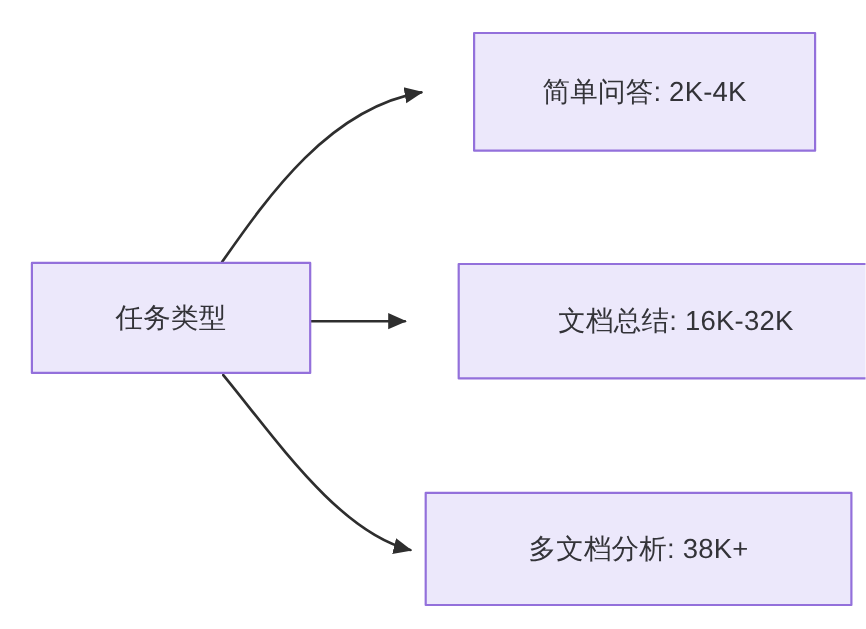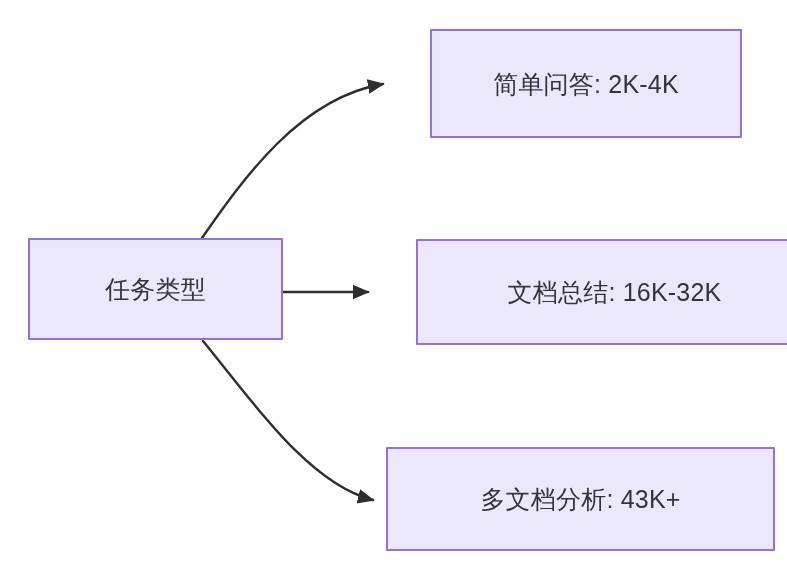--- a/index.html
+++ b/index.html
@@ -78,16 +78,16 @@
 
   <div class="node" id="node-simple-qa">
     <span class="node-label">简单问答: 2K-4K</span>
   </div>
 
   <div class="node" id="node-doc-sum">
     <span class="node-label">文档总结: 16K-32K</span>
   </div>
 
   <div class="node" id="node-multi-doc">
-    <span class="node-label">多文档分析: 43K+</span>
+    <span class="node-label">多文档分析: 38K+</span>
   </div>
 
 </div>
 
 </body></html>

